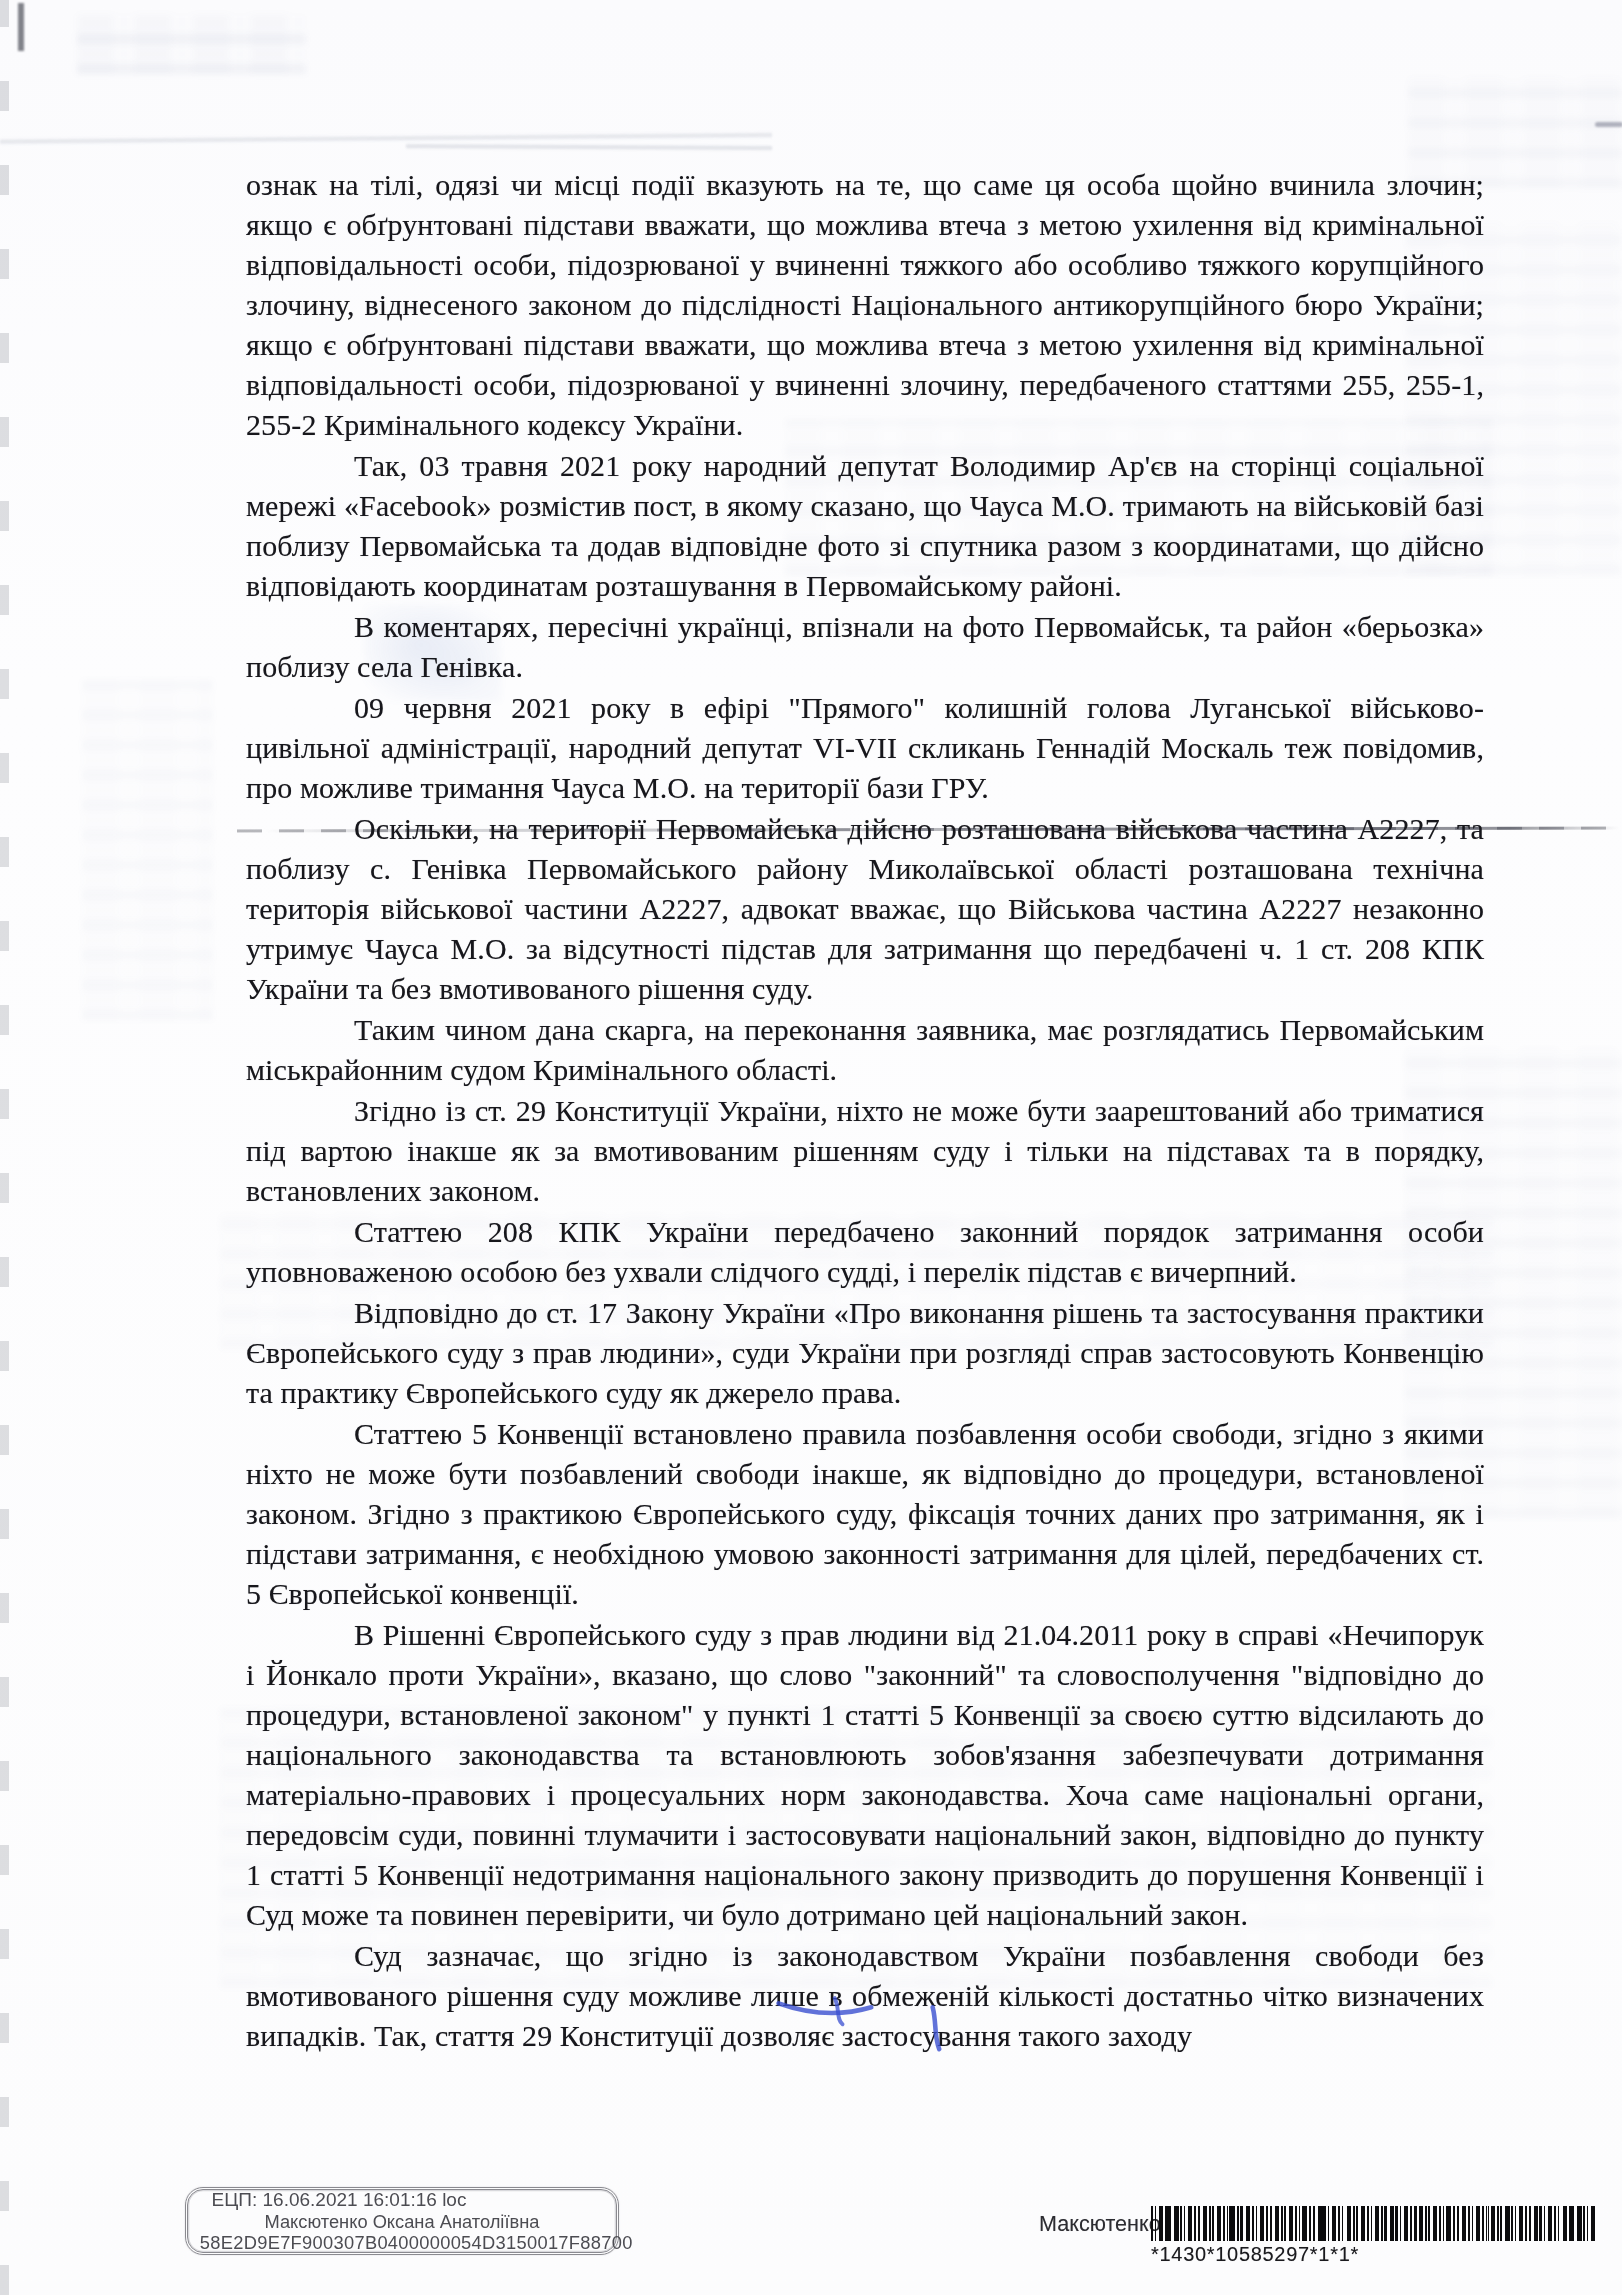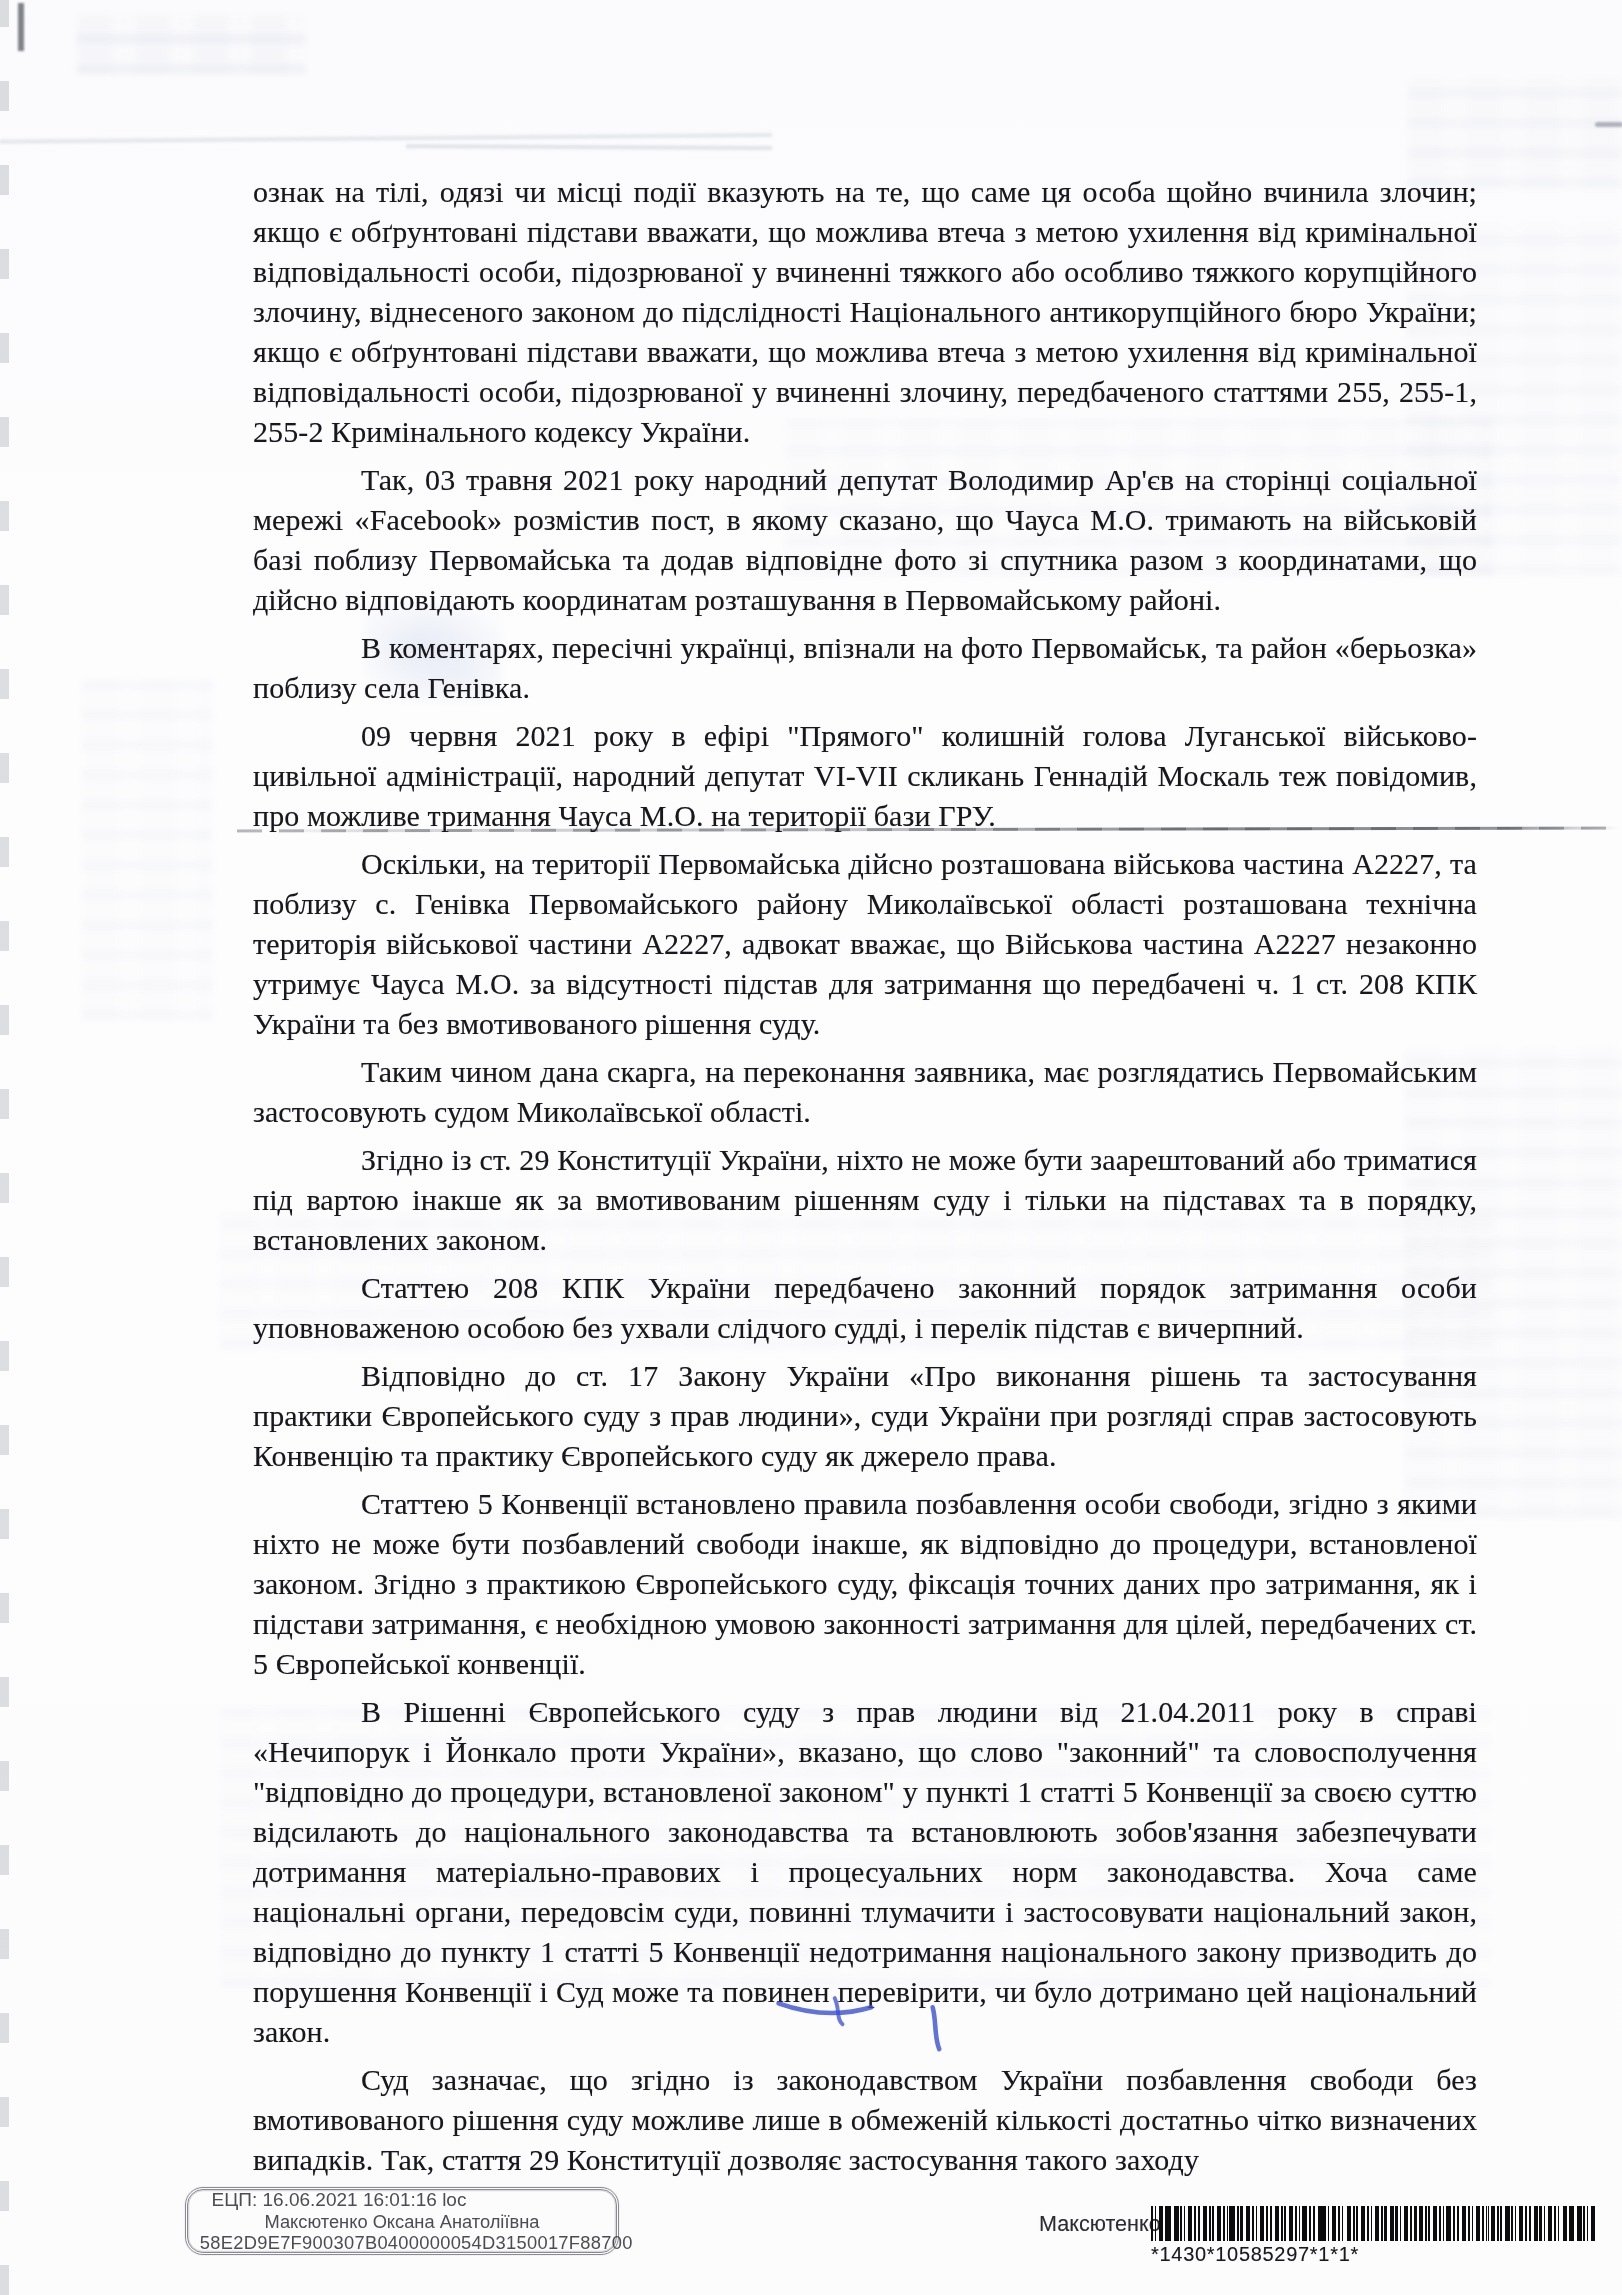--- a/index.html
+++ b/index.html
@@ -65,21 +65,21 @@
 
   
   .text-block{
     position:absolute;left:245px;top:164px;width:1240px;
     font-size:30px;line-height:40px;
     color:#17171c;
     text-align:justify;
     text-shadow:0 0 0.7px rgba(10,10,16,.38);
     letter-spacing:0.1px;
   }
-  .text-block p{margin:8px;text-indent:108px;}
+  .text-block p{margin:1px;text-indent:108px;}
   .text-block p.flush{text-indent:0;}
 
   
   .pen-marks{position:absolute;left:772px;top:1985px;width:209px;height:72px;}
 
   
   .esign{
     position:absolute;left:185px;top:2187px;width:434px;height:68px;
     border:3.3px double #8a8a90;border-radius:18px;
     box-shadow:inset 0 0 0 1.3px rgba(150,150,158,.35), 0 0 1.3px rgba(120,120,130,.4);
@@ -138,21 +138,21 @@
   <div class="bleed b8"></div>
   <div class="bleed b9"></div>
   <div class="streak"></div>
 
   <main class="text-block">
     <p class="flush">ознак на тілі, одязі чи місці події вказують на те, що саме ця особа щойно вчинила злочин; якщо є обґрунтовані підстави вважати, що можлива втеча з метою ухилення від кримінальної відповідальності особи, підозрюваної у вчиненні тяжкого або особливо тяжкого корупційного злочину, віднесеного законом до підслідності Національного антикорупційного бюро України; якщо є обґрунтовані підстави вважати, що можлива втеча з метою ухилення від кримінальної відповідальності особи, підозрюваної у вчиненні злочину, передбаченого статтями 255, 255-1, 255-2 Кримінального кодексу України.</p>
     <p>Так, 03 травня 2021 року народний депутат Володимир Ар'єв на сторінці соціальної мережі «Facebook» розмістив пост, в якому сказано, що Чауса М.О. тримають на військовій базі поблизу Первомайська та додав відповідне фото зі спутника разом з координатами, що дійсно відповідають координатам розташування в Первомайському районі.</p>
     <p>В коментарях, пересічні українці, впізнали на фото Первомайськ, та район «берьозка» поблизу села Генівка.</p>
     <p>09 червня 2021 року в ефірі "Прямого" колишній голова Луганської військово-цивільної адміністрації, народний депутат VI-VII скликань Геннадій Москаль теж повідомив, про можливе тримання Чауса М.О. на території бази ГРУ.</p>
     <p>Оскільки, на території Первомайська дійсно розташована військова частина А2227, та поблизу с. Генівка Первомайського району Миколаївської області розташована технічна територія військової частини А2227, адвокат вважає, що Військова частина А2227 незаконно утримує Чауса М.О. за відсутності підстав для затримання що передбачені ч. 1 ст. 208 КПК України та без вмотивованого рішення суду.</p>
-    <p>Таким чином дана скарга, на переконання заявника, має розглядатись Первомайським застосовують судом Миколаївської області.</p>
+    <p>Таким чином дана скарга, на переконання заявника, має розглядатись Первомайським міськрайонним судом Кримінального області.</p>
     <p>Згідно із ст. 29 Конституції України, ніхто не може бути заарештований або триматися під вартою інакше як за вмотивованим рішенням суду і тільки на підставах та в порядку, встановлених законом.</p>
     <p>Статтею 208 КПК України передбачено законний порядок затримання особи уповноваженою особою без ухвали слідчого судді, і перелік підстав є вичерпний.</p>
     <p>Відповідно до ст. 17 Закону України «Про виконання рішень та застосування практики Європейського суду з прав людини», суди України при розгляді справ застосовують Конвенцію та практику Європейського суду як джерело права.</p>
     <p>Статтею 5 Конвенції встановлено правила позбавлення особи свободи, згідно з якими ніхто не може бути позбавлений свободи інакше, як відповідно до процедури, встановленої законом. Згідно з практикою Європейського суду, фіксація точних даних про затримання, як і підстави затримання, є необхідною умовою законності затримання для цілей, передбачених ст. 5 Європейської конвенції.</p>
     <p>В Рішенні Європейського суду з прав людини від 21.04.2011 року в справі «Нечипорук і Йонкало проти України», вказано, що слово "законний" та словосполучення "відповідно до процедури, встановленої законом" у пункті 1 статті 5 Конвенції за своєю суттю відсилають до національного законодавства та встановлюють зобов'язання забезпечувати дотримання матеріально-правових і процесуальних норм законодавства. Хоча саме національні органи, передовсім суди, повинні тлумачити і застосовувати національний закон, відповідно до пункту 1 статті 5 Конвенції недотримання національного закону призводить до порушення Конвенції і Суд може та повинен перевірити, чи було дотримано цей національний закон.</p>
     <p>Суд зазначає, що згідно із законодавством України позбавлення свободи без вмотивованого рішення суду можливе лише в обмеженій кількості достатньо чітко визначених випадків. Так, стаття 29 Конституції дозволяє застосування такого заходу</p>
   </main>
 
   <svg class="pen-marks" viewBox="0 0 320 110">
     <path d="M10 28 C 55 44, 105 48, 152 34" fill="none" stroke="#3a4fd0" stroke-width="7" stroke-linecap="round" opacity=".8"></path>

